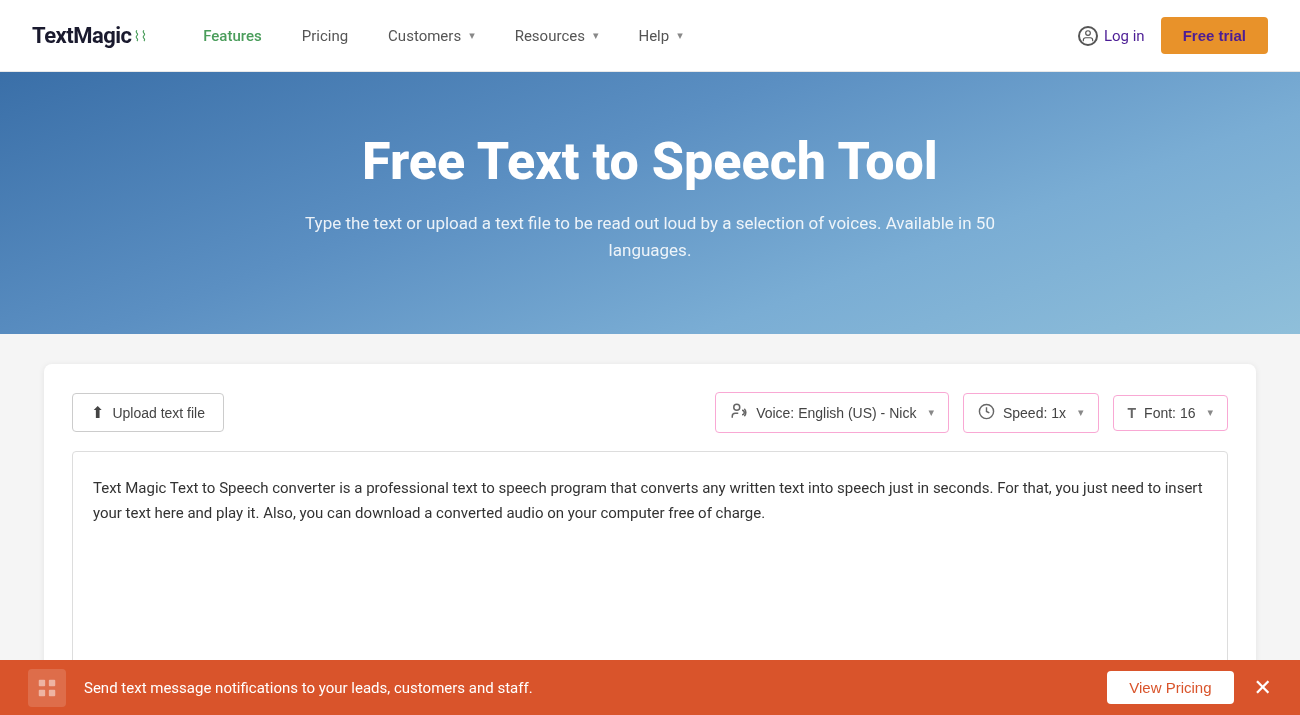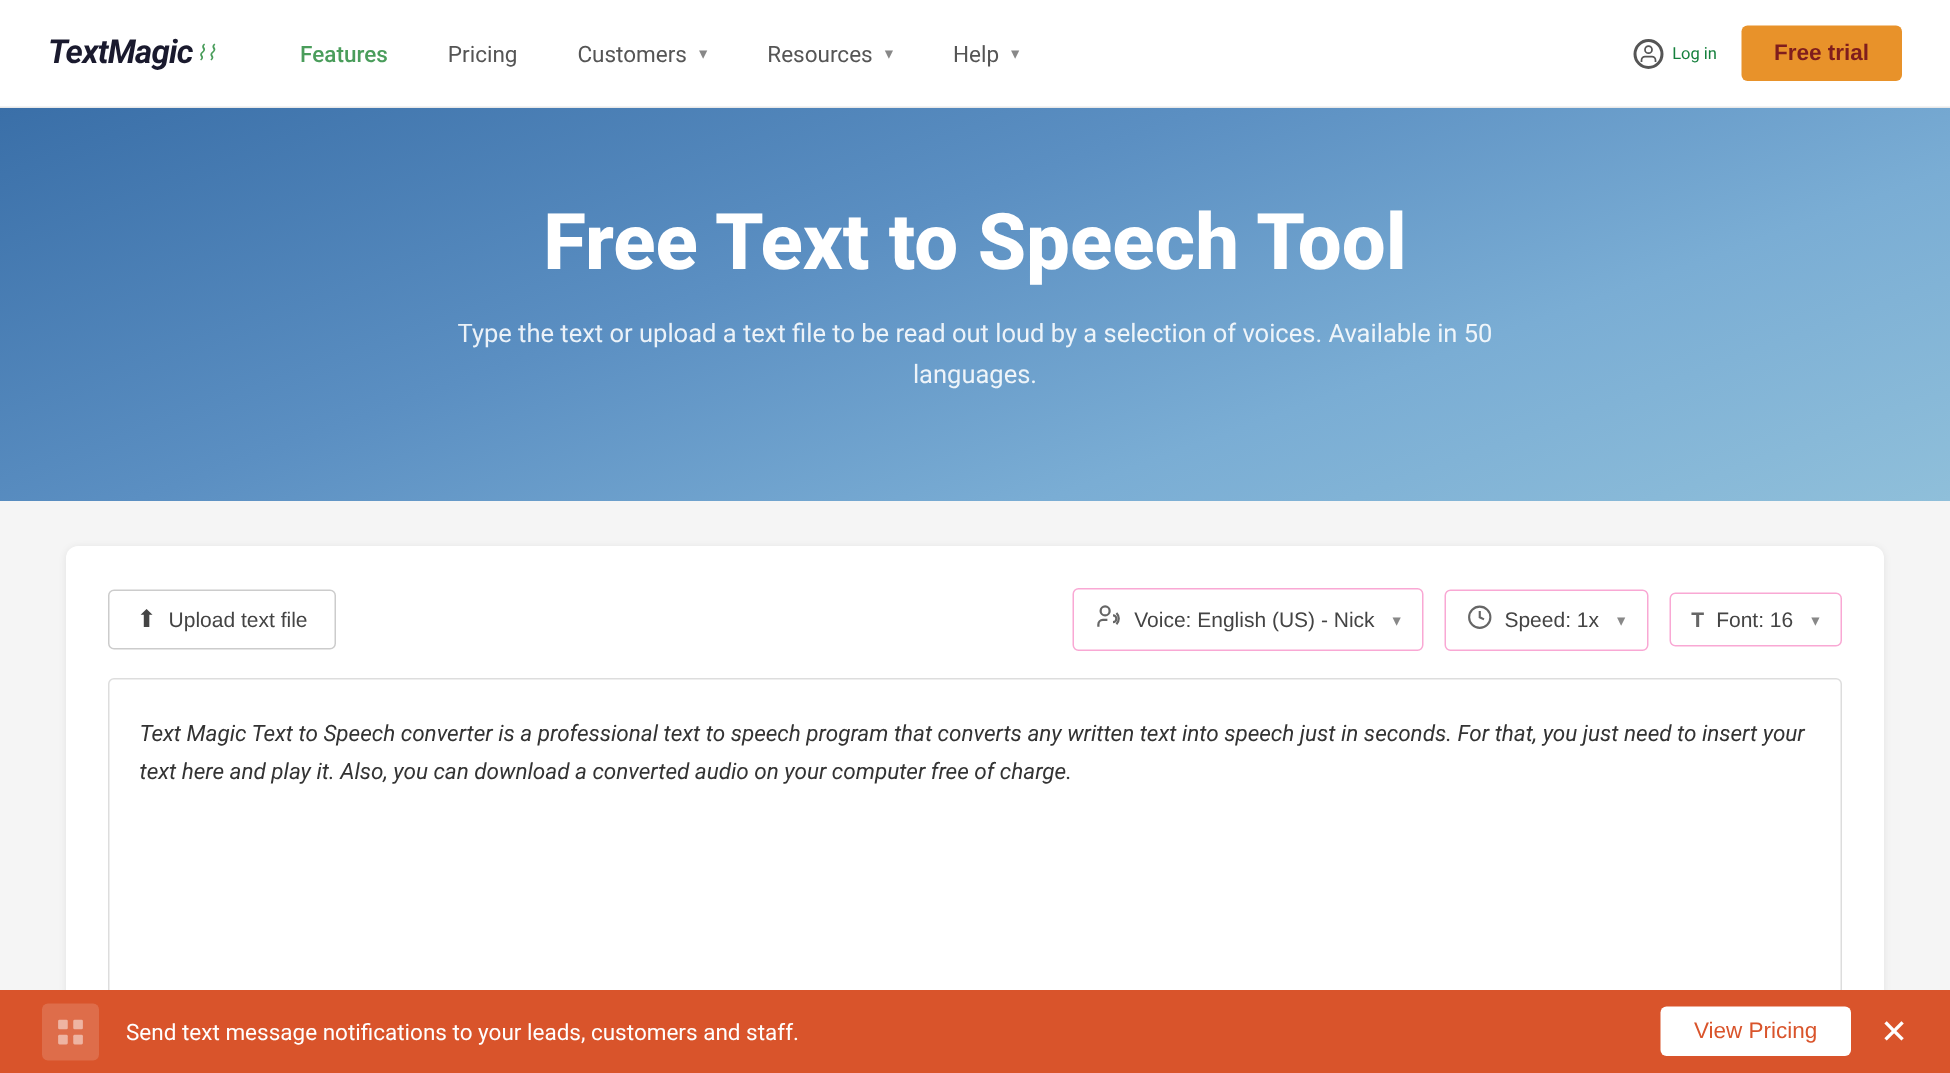--- a/index.html
+++ b/index.html
@@ -14,21 +14,20 @@
       padding: 0 32px;
       height: 72px;
       position: relative;
       z-index: 10;
     }
     .logo {
       display: flex;
       align-items: center;
       margin-right: 40px;
       text-decoration: none;
-      font-style: italic;
     }
     .logo-text {
       font-size: 22px;
       font-weight: 700;
       color: #1a1a2e;
       letter-spacing: -0.5px;
     }
     .logo-icon {
       color: #4a9d5b;
       font-size: 14px;
@@ -52,38 +51,38 @@
     .nav-link.active { color: #4a9d5b; font-weight: 500; }
     .nav-right {
       display: flex;
       align-items: center;
       gap: 16px;
     }
     .login-btn {
       display: flex;
       align-items: center;
       gap: 6px;
-      color: #15803d;
-      font-size: 11px;
+      color: #4c1d95;
+      font-size: 15px;
       cursor: pointer;
       text-decoration: none;
     }
     .login-icon {
       width: 20px;
       height: 20px;
       border-radius: 50%;
       border: 2px solid #555;
       display: flex;
       align-items: center;
       justify-content: center;
       font-size: 12px;
     }
     .free-trial-btn {
       background: #e8922a;
-      color: #7f1d1d;
+      color: #4c1d95;
       border: none;
       border-radius: 4px;
       padding: 10px 22px;
       font-size: 15px;
       font-weight: 600;
       cursor: pointer;
     }
 
     
     .hero {
@@ -309,21 +308,21 @@
         <span class="chevron">▾</span>
       </button>
       <button class="select-btn">
         <span class="select-icon" style="font-weight:700; color:#666; font-size:14px;">T</span>
         <span>Font: 16</span>
         <span class="chevron">▾</span>
       </button>
     </div>
 
     <div class="text-area-wrapper">
-      <p style="margin-top:6px;font-style:italic;">Text Magic Text to Speech converter is a professional text to speech program that converts any written text into speech just in seconds. For that, you just need to insert your text here and play it. Also, you can download a converted audio on your computer free of charge.</p>
+      <p style="margin-top:6px;">Text Magic Text to Speech converter is a professional text to speech program that converts any written text into speech just in seconds. For that, you just need to insert your text here and play it. Also, you can download a converted audio on your computer free of charge.</p>
     </div>
 
   </div>
 </div>
 
 <div class="notification-bar">
   <div class="notif-icon">
     <svg viewBox="0 0 24 24">
       <rect x="3" y="3" width="7" height="7" rx="1" opacity="0.7"></rect>
       <rect x="14" y="3" width="7" height="7" rx="1" opacity="0.7"></rect>

